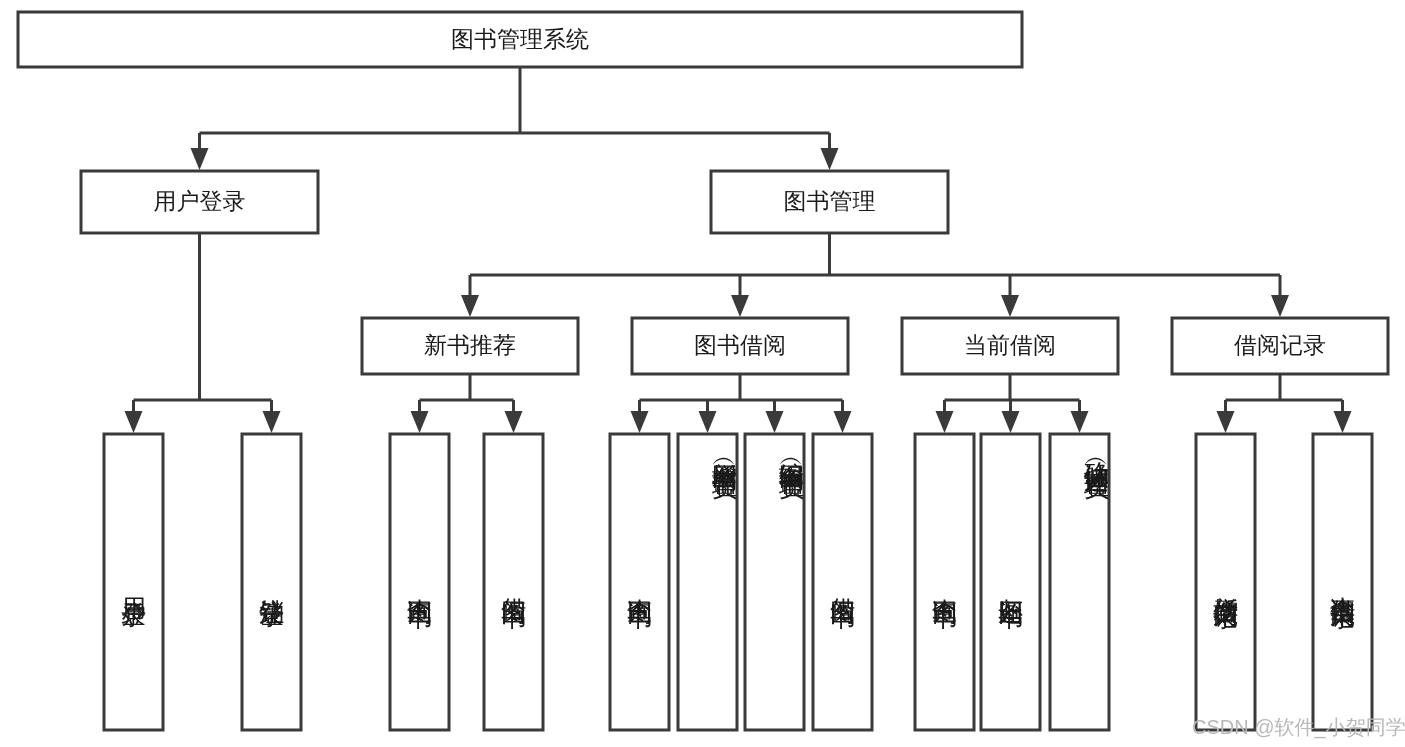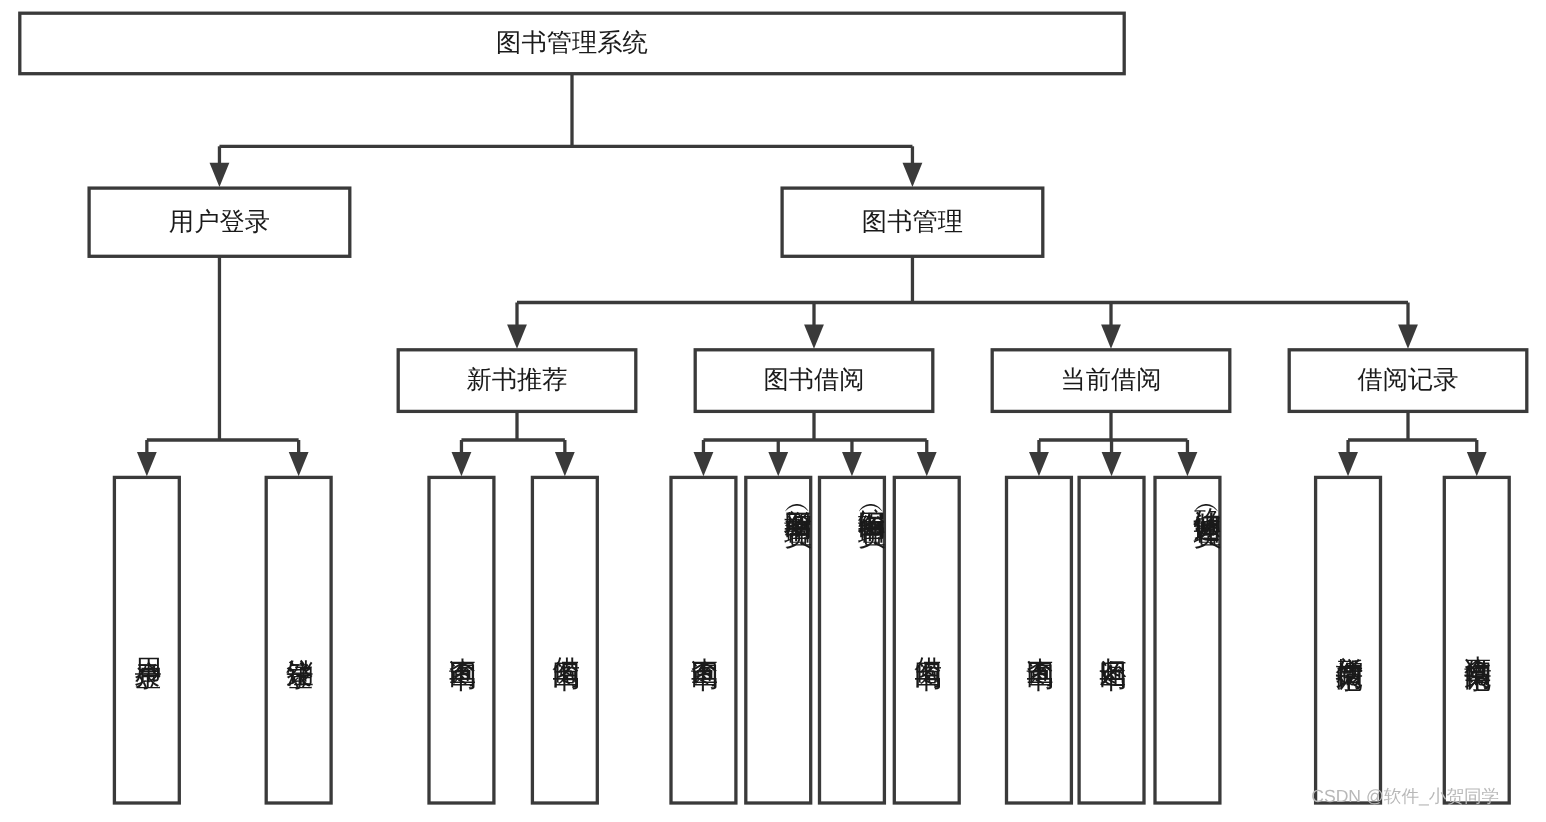--- a/index.html
+++ b/index.html
@@ -49,21 +49,21 @@
     font-size: 25px;
     line-height: 1.02;
     color: #1a1a1a;
     letter-spacing: 2px;
     white-space: nowrap;
     pointer-events: none;
   }
   .watermark {
     position: absolute;
     font-family: "Liberation Sans", "DejaVu Sans", sans-serif;
-    font-size: 16px;
+    font-size: 20px;
     color: #b8b8b8;
     white-space: nowrap;
   }
 </style>
 </head>
 <body>
 
 <div id="diagram-root">
   <svg id="diagram-svg" width="1405" height="747" viewBox="0 0 1405 747">
     <g id="edges-layer">

